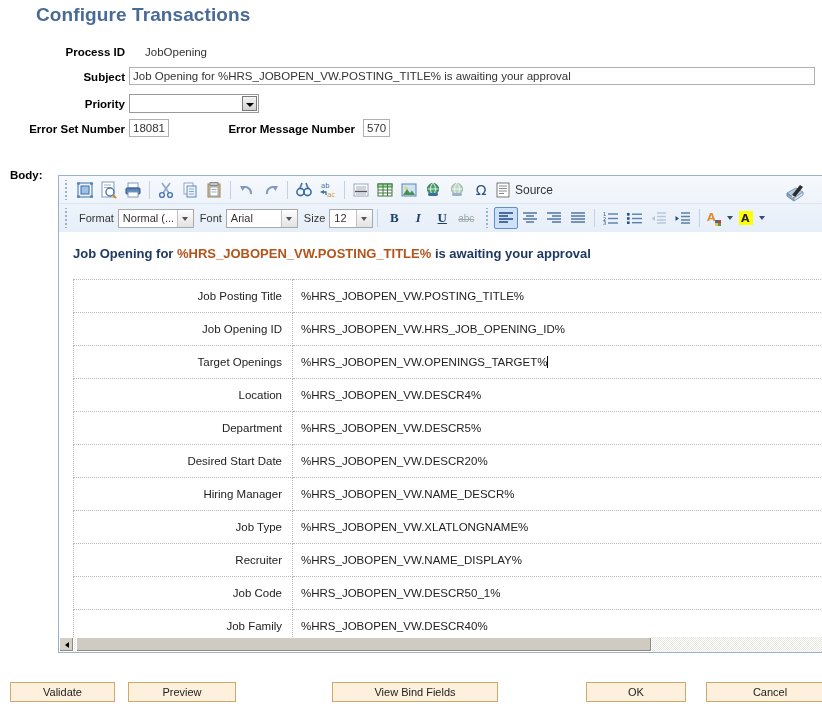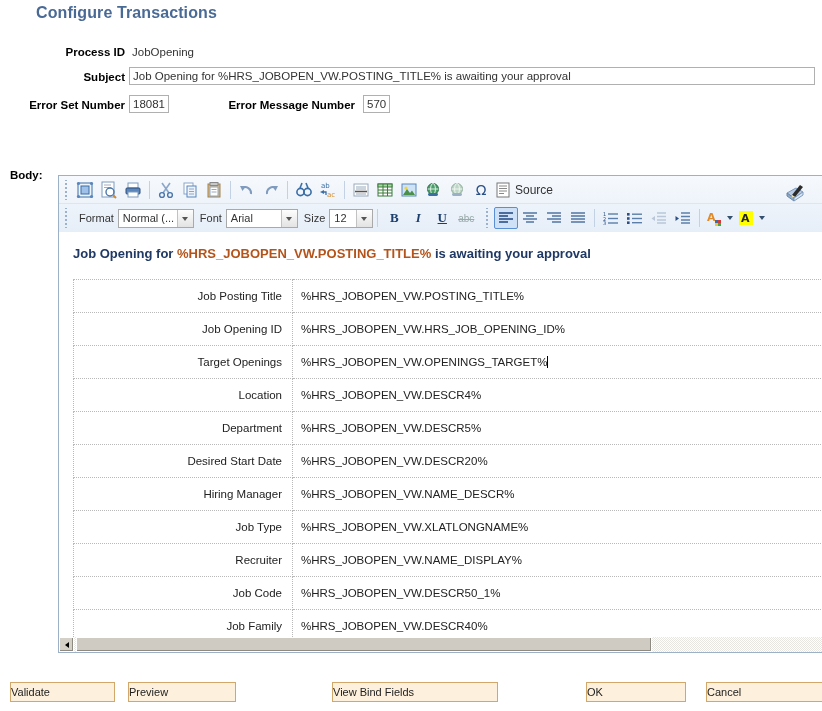--- a/index.html
+++ b/index.html
@@ -4,21 +4,21 @@
 <style>
   html,body{margin:0;padding:0;}
   body{
     width:822px;height:711px;background:#ffffff;
     font-family:"Liberation Sans",sans-serif;font-size:11px;color:#000;
     overflow:hidden;position:relative;
   }
   
   .page-title{
     position:absolute;left:36px;top:4px;
-    font-size:16px;font-weight:bold;color:#4a6a96;
+    font-size:19px;font-weight:bold;color:#4a6a96;
     letter-spacing:.1px;
   }
   
   .form{position:absolute;left:0;top:42px;width:822px;}
   .frow{position:relative;height:24px;}
   .flabel{
     position:absolute;text-align:right;font-weight:bold;
     font-size:11.5px;color:#000;
   }
   .fstatic{position:absolute;font-size:11.5px;color:#333;}
@@ -167,40 +167,47 @@
   .resize-box i{
     width:0;height:0;border-left:4px solid transparent;
     border-right:4px solid transparent;border-bottom:4px solid #000;
   }
   .edit-pencil{position:absolute;right:2px;top:0px;width:22px;height:22px;}
   
   .btn{
     position:absolute;box-sizing:border-box;height:20px;
     background:#fdf0dc;border:1px solid #d2a76a;
     font-family:"Liberation Sans",sans-serif;font-size:11px;color:#222;
-    text-align:left;line-height:18px;cursor:default;
+    text-align:center;line-height:18px;cursor:default;
   }
 </style>
 </head>
 <body>
 
 <div class="page-title">Configure Transactions</div>
 
 <div class="form">
 
   <div class="frow">
     <span class="flabel" style="left:10px;top:4px;width:115px;">Process ID</span>
-    <span class="fstatic" style="left:132px;top:4px;">JobOpening</span>
+    <span class="fstatic" style="left:145px;top:4px;">JobOpening</span>
   </div>
 
   <div class="frow">
     <span class="flabel" style="left:10px;top:5px;width:115px;">Subject</span>
     <input class="finput" style="left: 129px; top: 1px; width: 686px;" value="Job Opening for %HRS_JOBOPEN_VW.POSTING_TITLE% is awaiting your approval">
   </div>
 
+  <div class="frow">
+    <span class="flabel" style="left:10px;top:8px;width:115px;">Priority</span>
+    <div class="fselect" style="left:129px;top:4px;width:130px;">
+      <span class="ctext" style="font-size:11px;padding-left:3px;line-height:17px;display:block;"></span>
+      <span class="arrowbox"></span>
+    </div>
+  </div>
 
   <div class="frow">
     <span class="flabel" style="left:2px;top:9px;width:123px;">Error Set Number</span>
     <input class="finput numinput" style="left: 129px; top: 5px; width: 40px;" value="18081">
     <span class="flabel" style="left:200px;top:9px;width:155px;">Error Message Number</span>
     <input class="finput numinput" style="left: 363px; top: 5px; width: 27px; text-align: right;" value="5704">
   </div>
 
 </div>
 

